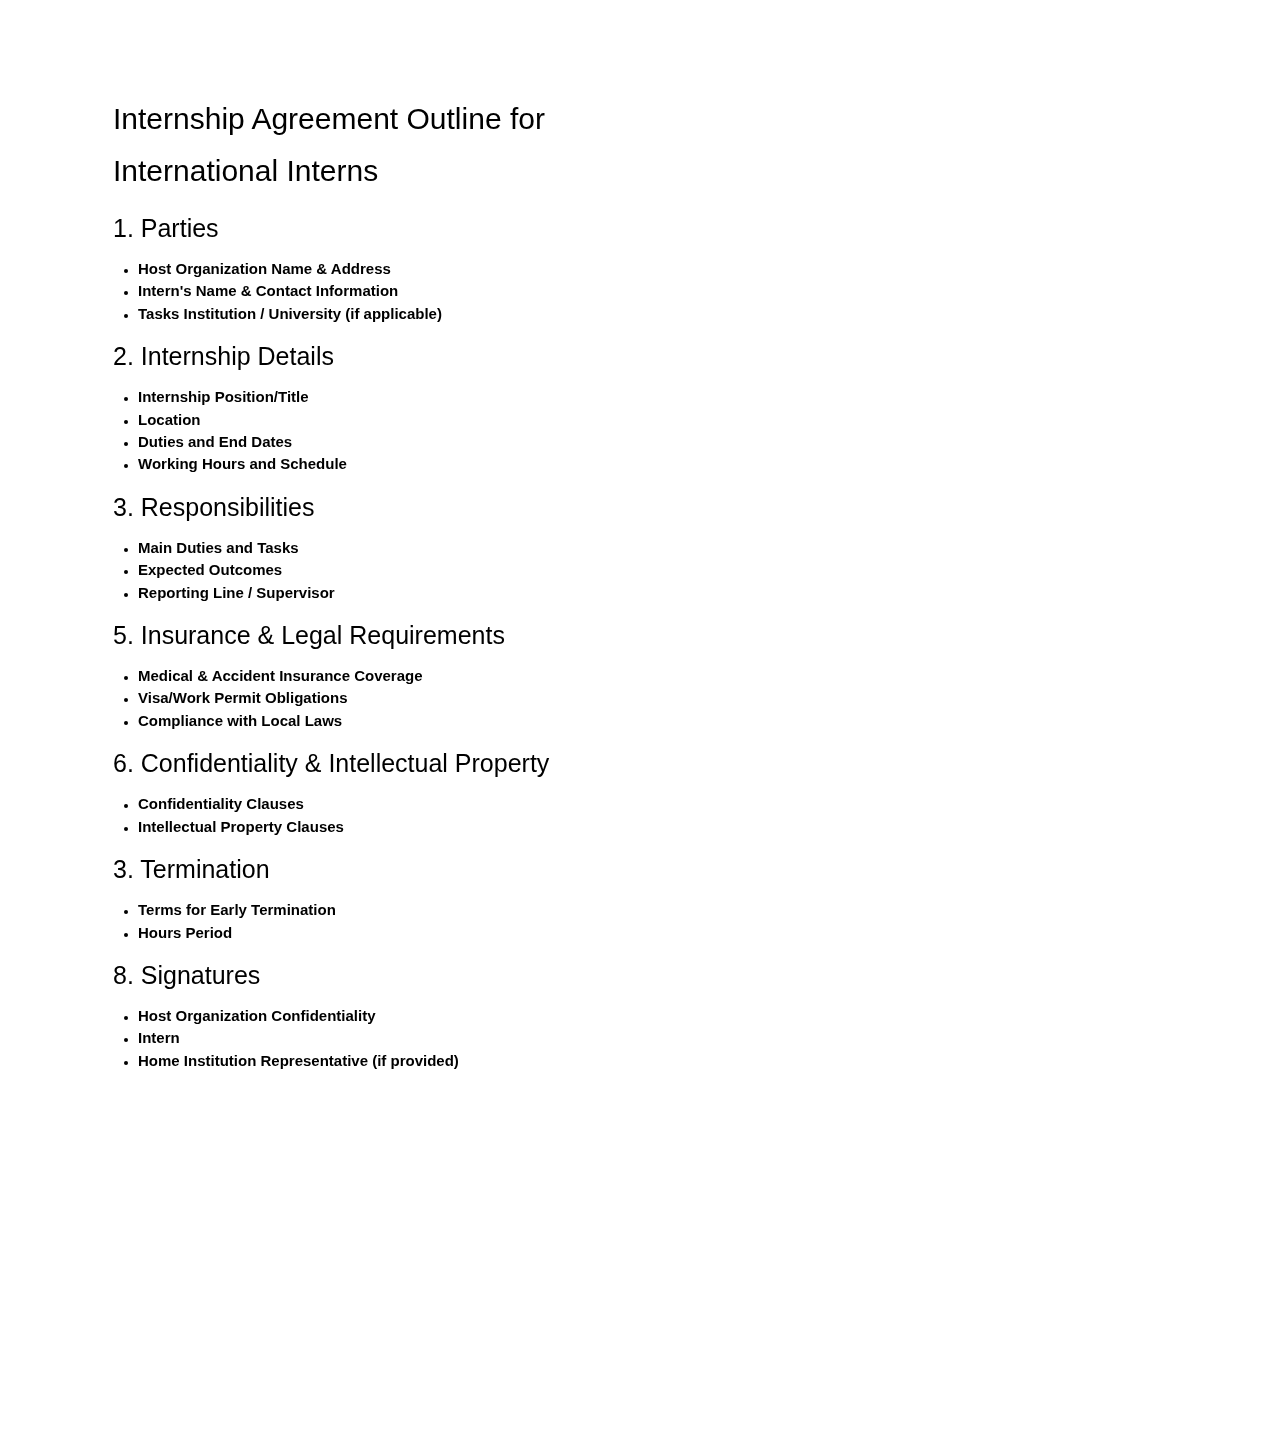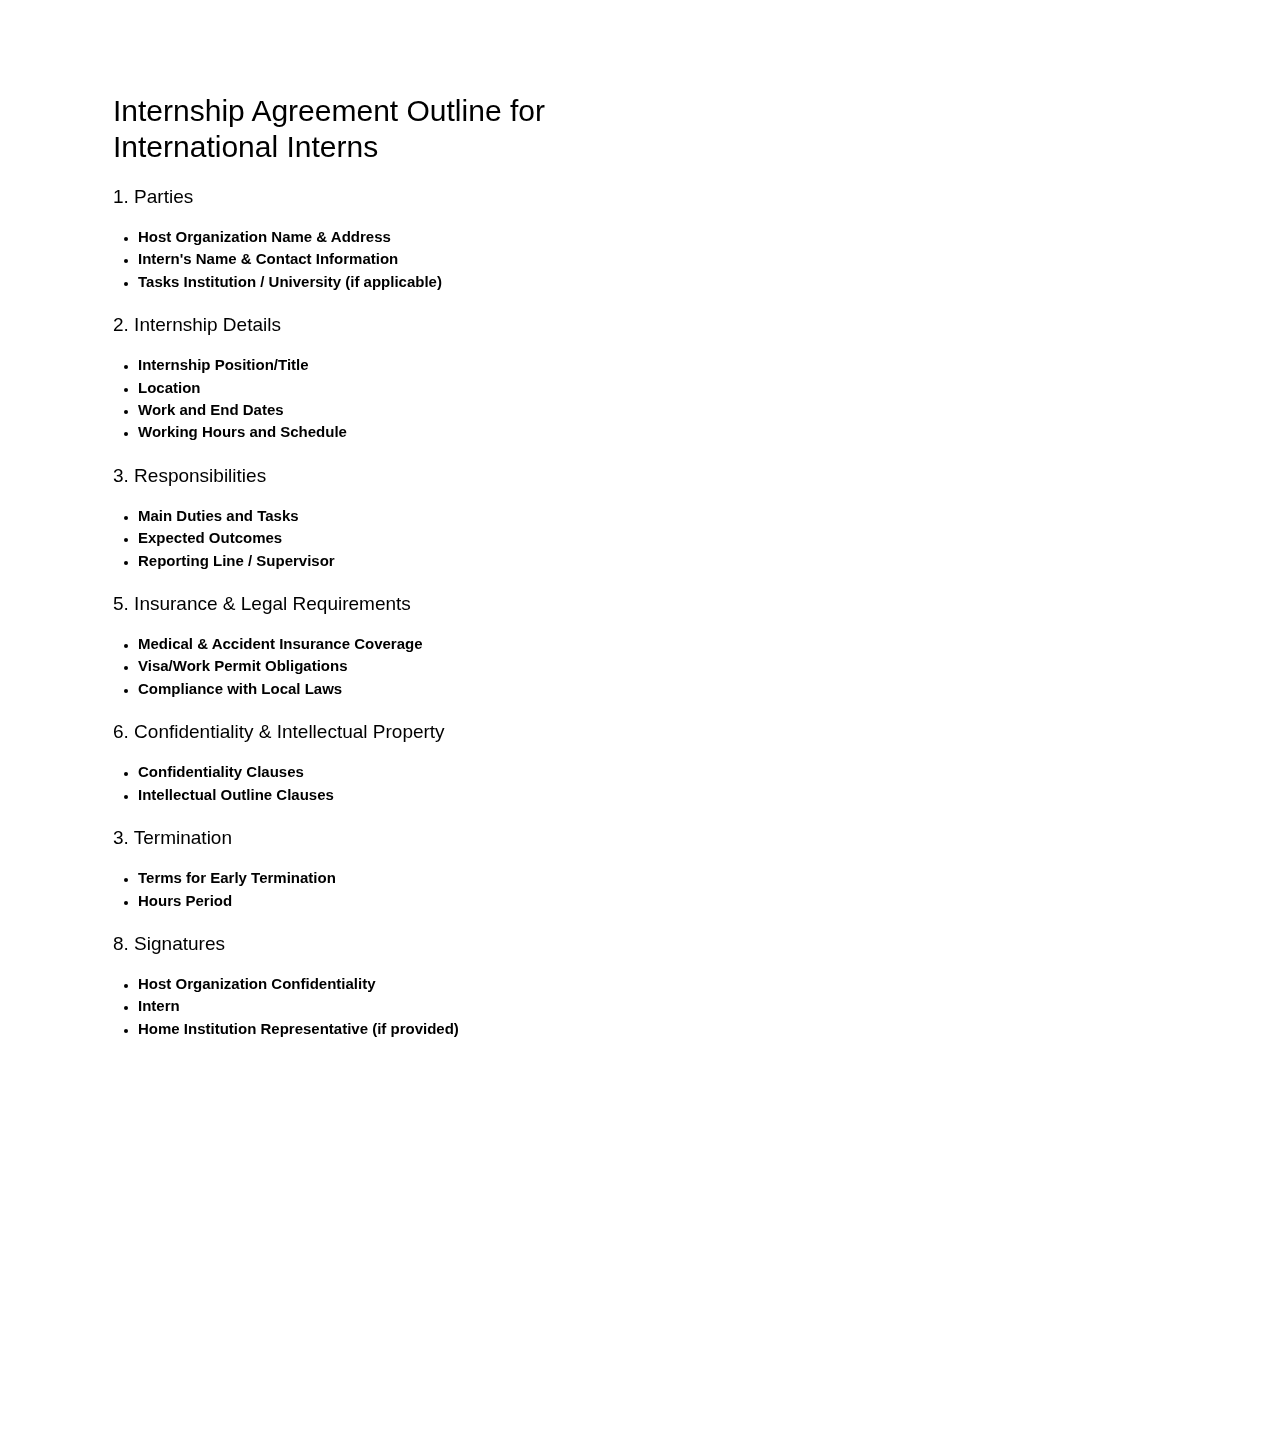--- a/index.html
+++ b/index.html
@@ -20,28 +20,28 @@
     height: 1305px;
     overflow: hidden;
     background: #ffffff;
   }
   .doc {
     padding: 93px 60px 0 113px;
     background: #ffffff;
   }
   h1.page-title {
     font-size: 30px;
-    line-height: 36px;
+    line-height: 52px;
     font-weight: 400;
     margin: 0 0 20px 0;
     max-width: 455px;
     letter-spacing: 0;
   }
   section h2.section-heading {
-    font-size: 19px;
+    font-size: 25px;
     line-height: 23px;
     font-weight: 400;
     margin: 20px 0 0 0;
   }
   section ul.section-list {
     margin: 18px 0 16px 0;
     padding: 0 0 0 25px;
     list-style: disc outside;
   }
   section ul.section-list li {
@@ -67,21 +67,21 @@
             <li>Intern's Name &amp; Contact Information</li>
             <li>Tasks Institution / University (if applicable)</li>
           </ul>
   </section>
 
   <section>
     <h2 class="section-heading">2. Internship Details</h2>
     <ul class="section-list">
             <li>Internship Position/Title</li>
             <li>Location</li>
-            <li>Work and End Dates</li>
+            <li>Duties and End Dates</li>
             <li>Working Hours and Schedule</li>
           </ul>
   </section>
 
   <section>
     <h2 class="section-heading">3. Responsibilities</h2>
     <ul class="section-list">
             <li>Main Duties and Tasks</li>
             <li>Expected Outcomes</li>
             <li>Reporting Line / Supervisor</li>
@@ -95,21 +95,21 @@
             <li>Medical &amp; Accident Insurance Coverage</li>
             <li>Visa/Work Permit Obligations</li>
             <li>Compliance with Local Laws</li>
           </ul>
   </section>
 
   <section>
     <h2 class="section-heading">6. Confidentiality &amp; Intellectual Property</h2>
     <ul class="section-list">
             <li>Confidentiality Clauses</li>
-            <li>Intellectual Outline Clauses</li>
+            <li>Intellectual Property Clauses</li>
           </ul>
   </section>
 
   <section>
     <h2 class="section-heading">3. Termination</h2>
     <ul class="section-list">
             <li>Terms for Early Termination</li>
             <li>Hours Period</li>
           </ul>
   </section>

